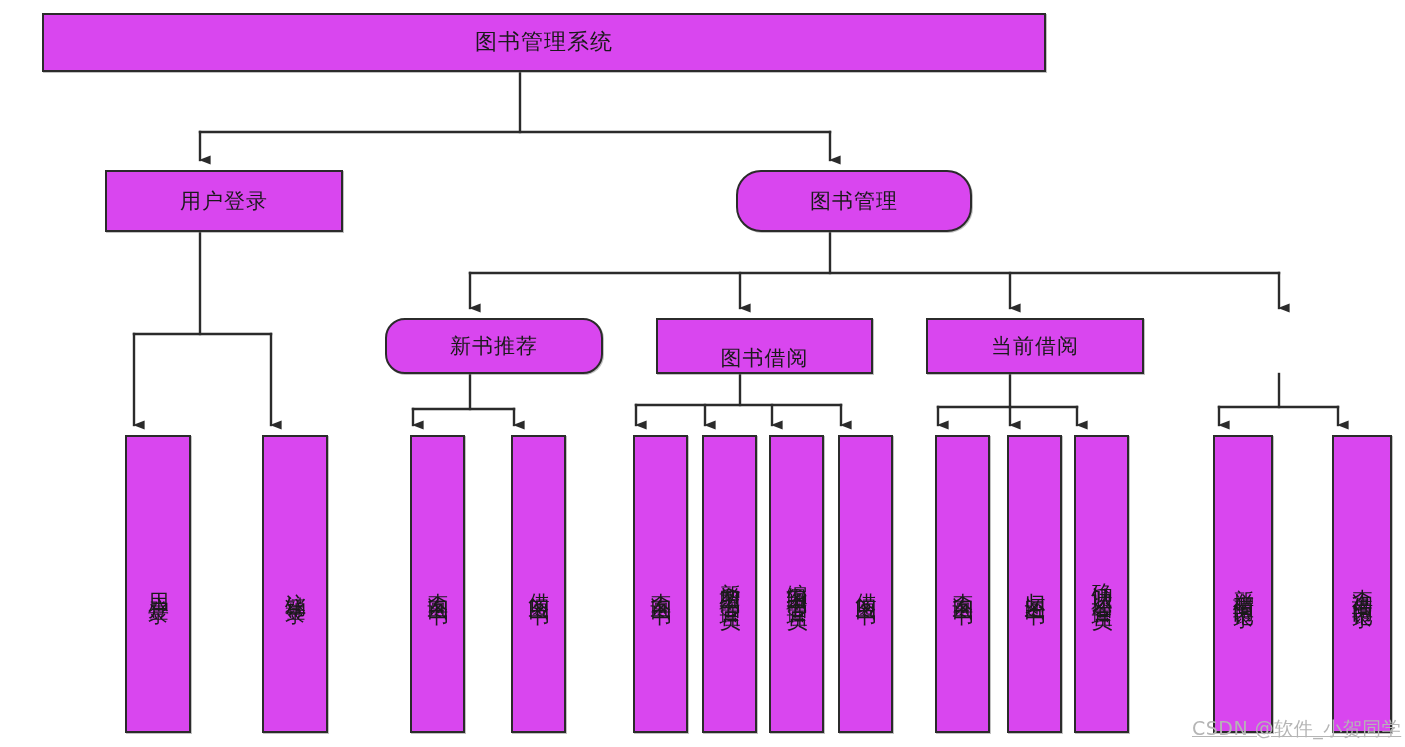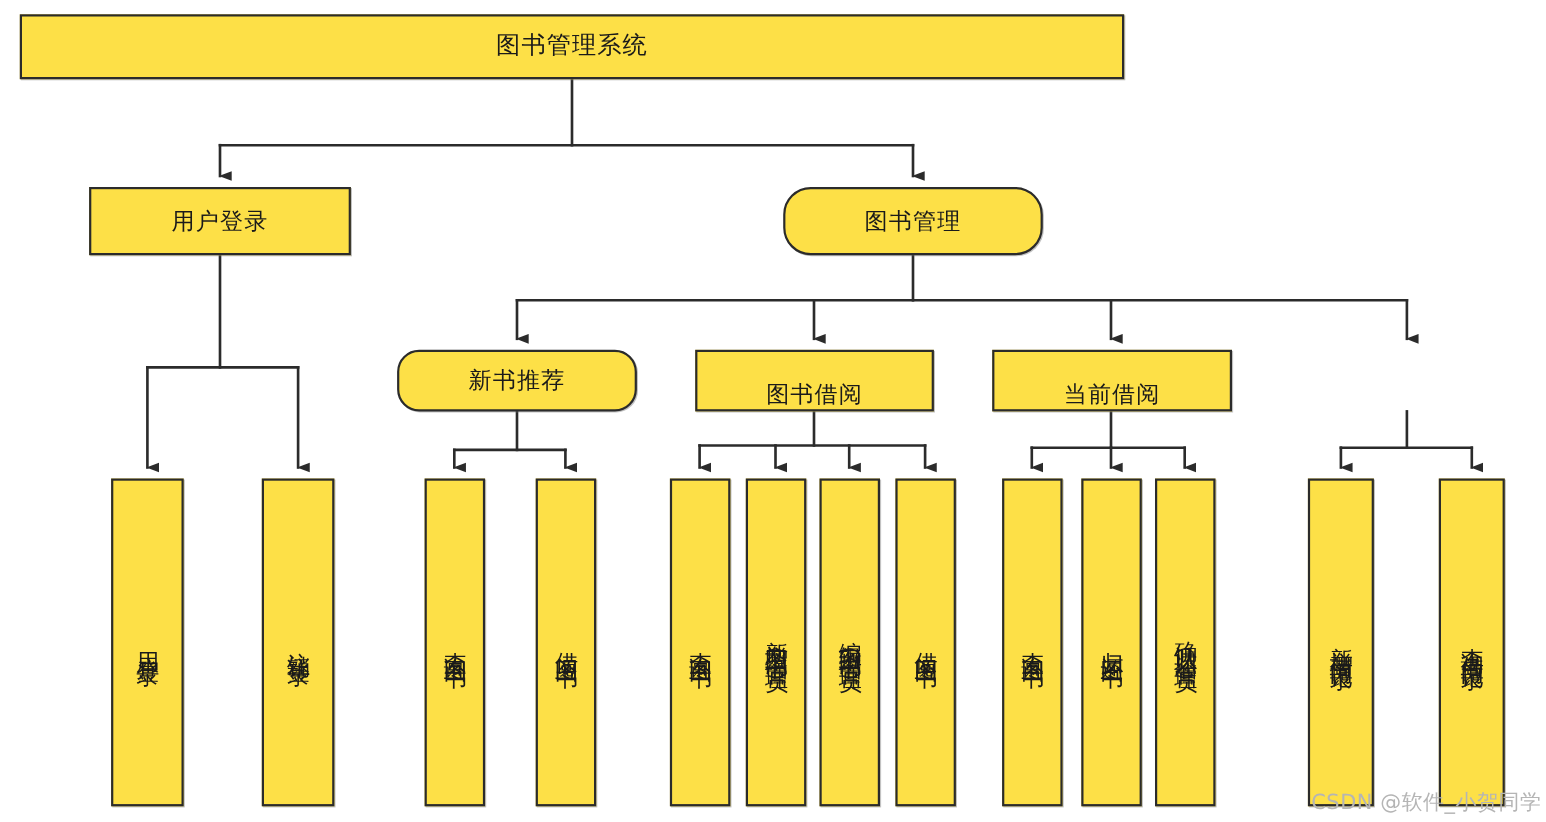--- a/index.html
+++ b/index.html
@@ -22,25 +22,26 @@
     position: absolute;
     left: 0;
     top: 0;
     width: 1405px;
     height: 747px;
   }
   .node {
     position: absolute;
     box-sizing: border-box;
     border: 2px solid #2b2b2b;
-    background: #fde047;
+    background: #d946ef;
     display: flex;
     align-items: center;
     justify-content: center;
     box-shadow: 1px 1px 0 rgba(120,120,120,0.45);
+    margin-left: 24px;
   }
   .node-label {
     color: #1a1a1a;
     font-size: 21px;
     line-height: 1.28;
     letter-spacing: 1px;
     white-space: nowrap;
     text-align: center;
   }
   .node.vertical .node-label {
@@ -52,20 +53,21 @@
     white-space: nowrap;
   }
   .node.root .node-label { font-size: 22px; }
   .watermark {
     position: absolute;
     color: #b5b5b5;
     font-size: 19px;
     letter-spacing: 0.5px;
     white-space: nowrap;
     user-select: none;
+    text-decoration: underline;
   }
 </style>
 </head>
 <body>
 
 <div id="diagram-root">
 
   <svg id="diagram-svg" viewBox="0 0 1405 747">
     <defs>
       <marker id="arrowhead" markerWidth="10" markerHeight="12" refX="4.6" refY="10.6" orient="auto" markerUnits="userSpaceOnUse">
@@ -133,21 +135,21 @@
   </div>
 
   <div class="node" style="left:361px; top:318px; width:218px; height:56px;border-radius:20px;">
     <span class="node-label">新书推荐</span>
   </div>
 
   <div class="node" style="left:632px; top:318px; width:217px; height:56px;align-items:flex-end;">
     <span class="node-label">图书借阅</span>
   </div>
 
-  <div class="node" style="left:902px; top:318px; width:218px; height:56px;align-items:flex-end;">
+  <div class="node" style="left:902px; top:318px; width:218px; height:56px;">
     <span class="node-label">当前借阅</span>
   </div>
 
 
   <div class="node vertical" style="left:101px; top:435px; width:66px; height:298px;">
     <span class="node-label">用户登录</span>
   </div>
 
   <div class="node vertical" style="left:238px; top:435px; width:66px; height:298px;">
     <span class="node-label">注销登录</span>

